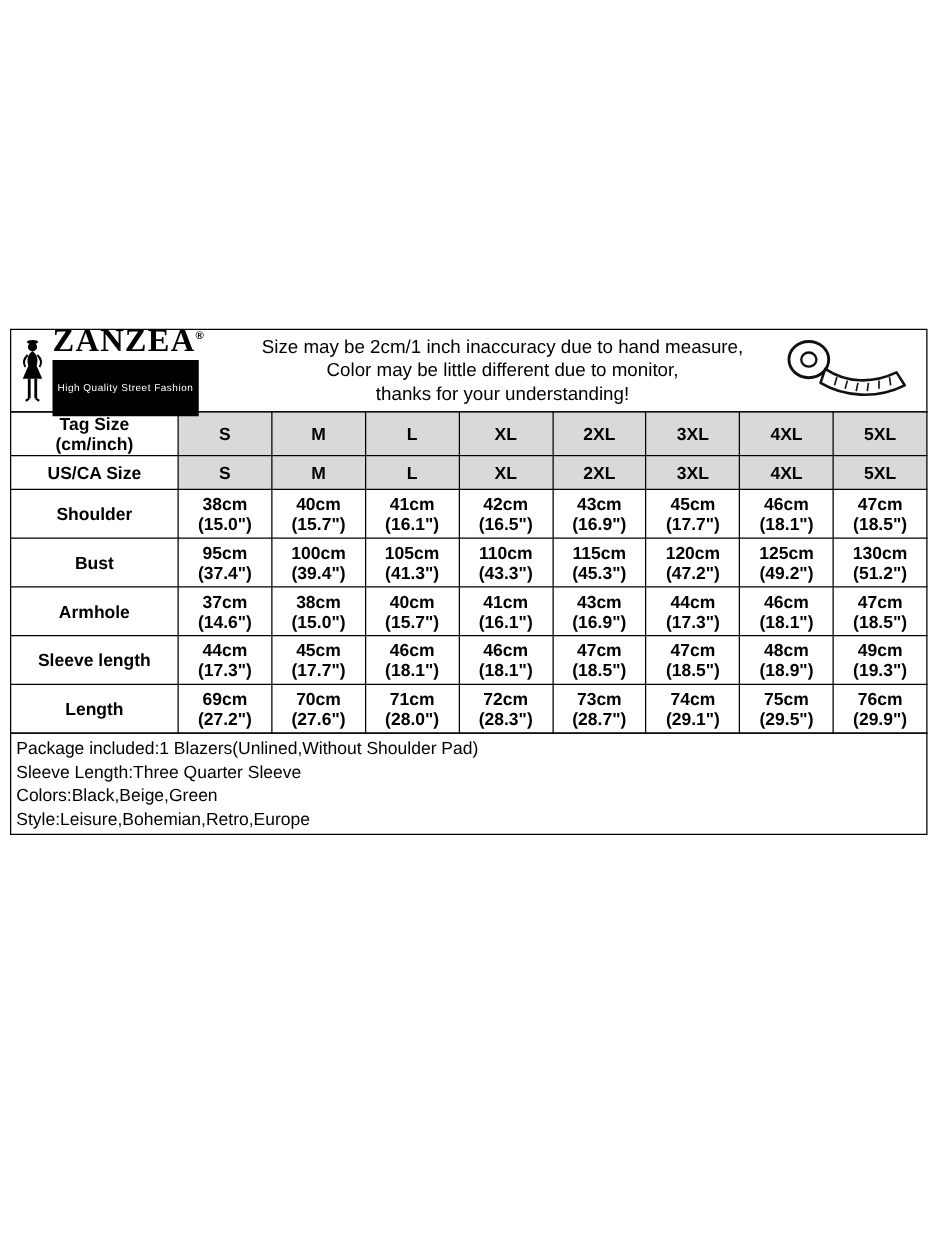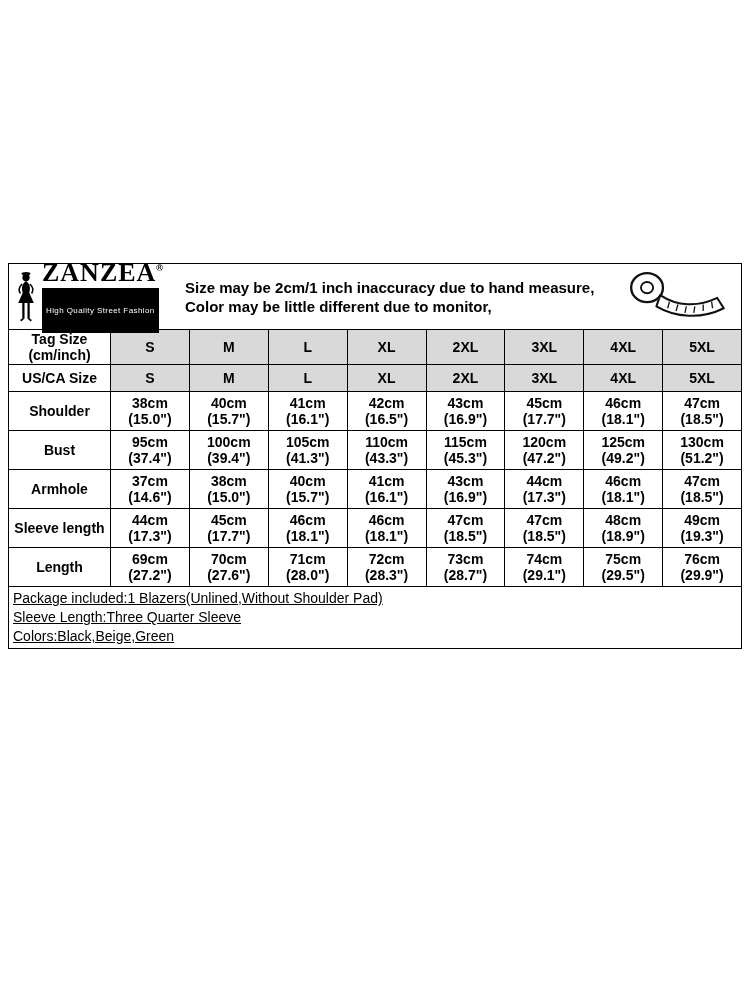--- a/index.html
+++ b/index.html
@@ -20,43 +20,43 @@
   .brand-text { display: flex; flex-direction: column; align-items: flex-start; }
   .brand-name {
     font-family: "Liberation Serif", serif; font-weight: bold;
     font-size: 26px; letter-spacing: 1px; line-height: 1;
   }
   .brand-name sup { font-size: 9px; font-family: "Liberation Sans", sans-serif; }
   .brand-tagline {
     background: var(--tagline-bg, #000); color: var(--tagline-fg, #fff);
     font-size: 8px; padding: 18px 4px; margin-top: 2px; letter-spacing: 0.4px; white-space: nowrap;
   }
-  .notice { flex: 1 1 auto; font-weight: bold; font-size: 15px; line-height: 19px; }
+  .notice { flex: 1 1 auto; text-align: center; font-weight: normal; font-size: 15px; line-height: 19px; }
   .tape-svg { width: 116px; height: 58px; flex: 0 0 auto; }
 
   
   table.size-chart {
     width: 100%; border-collapse: collapse; table-layout: fixed; margin-top: -1px;
   }
   table.size-chart td {
     border: 1px solid #000; text-align: center; vertical-align: middle;
     font-weight: bold; font-size: 14px;
   }
   table.size-chart td div { line-height: 16px; }
   .size-row td { padding: 5px 1px; }
   .measure-row td { padding: 3px 1px; }
-  table.size-chart td.label { width: 97px; padding: 1px 2px; }
+  table.size-chart td.label { width: 97px; padding: 1px 18px; }
   td.shaded { background: var(--shade, #d9d9d9); }
 
   
   .details {
     box-sizing: border-box; border: 1px solid #000; margin-top: -1px;
     padding: 2px 4px; font-size: 14px; font-weight: normal;
   }
-  .details .fline { line-height: 19px; white-space: nowrap; text-decoration: underline; }
+  .details .fline { line-height: 19px; white-space: nowrap; }
 </style>
 </head>
 <body>
 
 <div class="page">
   <div class="panel">
 
     <div class="header">
       <div class="brand">
         <svg class="figure-svg" viewBox="0 0 30 62" aria-hidden="true">
@@ -68,20 +68,21 @@
           <path d="M12 56 l-3.2 2.4 M18 56 l3.2 2.4" stroke="#000" stroke-width="2"></path>
         </svg>
         <div class="brand-text">
           <div class="brand-name"><span>ZANZEA</span><sup>®</sup></div>
           <div class="brand-tagline">High Quality Street Fashion</div>
         </div>
       </div>
       <div class="notice">
         <div>Size may be 2cm/1 inch inaccuracy due to hand measure,</div>
         <div>Color may be little different due to monitor,</div>
+        <div>thanks for your understanding!</div>
       </div>
       <svg class="tape-svg" viewBox="0 0 120 62" aria-hidden="true">
         <ellipse cx="28" cy="21" rx="17" ry="15.5" fill="none" stroke="#111" stroke-width="2.5"></ellipse>
         <ellipse cx="28" cy="21" rx="6.5" ry="6" fill="none" stroke="#111" stroke-width="2"></ellipse>
         <path d="M42 29 C60 41 82 42 103 32 L110 43 C86 55 58 53 38 41 Z" fill="none" stroke="#111" stroke-width="2.2" stroke-linejoin="round"></path>
         <path d="M52 36 l-2 7 M61 39 l-2 7 M70 41 l-1.5 7 M79 41 l-1 7 M88 39 l0 7 M97 36 l1 7" stroke="#111" stroke-width="1.4" fill="none"></path>
       </svg>
     </div>
 
     <table class="size-chart">
@@ -330,16 +331,17 @@
               <div>(29.9")</div>
             </td>
           </tr>
         </tbody>
     </table>
 
     <div class="details">
       <div class="fline">Package included:1 Blazers(Unlined,Without Shoulder Pad)</div>
       <div class="fline">Sleeve Length:Three Quarter Sleeve</div>
       <div class="fline">Colors:Black,Beige,Green</div>
+      <div class="fline">Style:Leisure,Bohemian,Retro,Europe</div>
     </div>
 
   </div>
 </div>
 
 </body></html>

